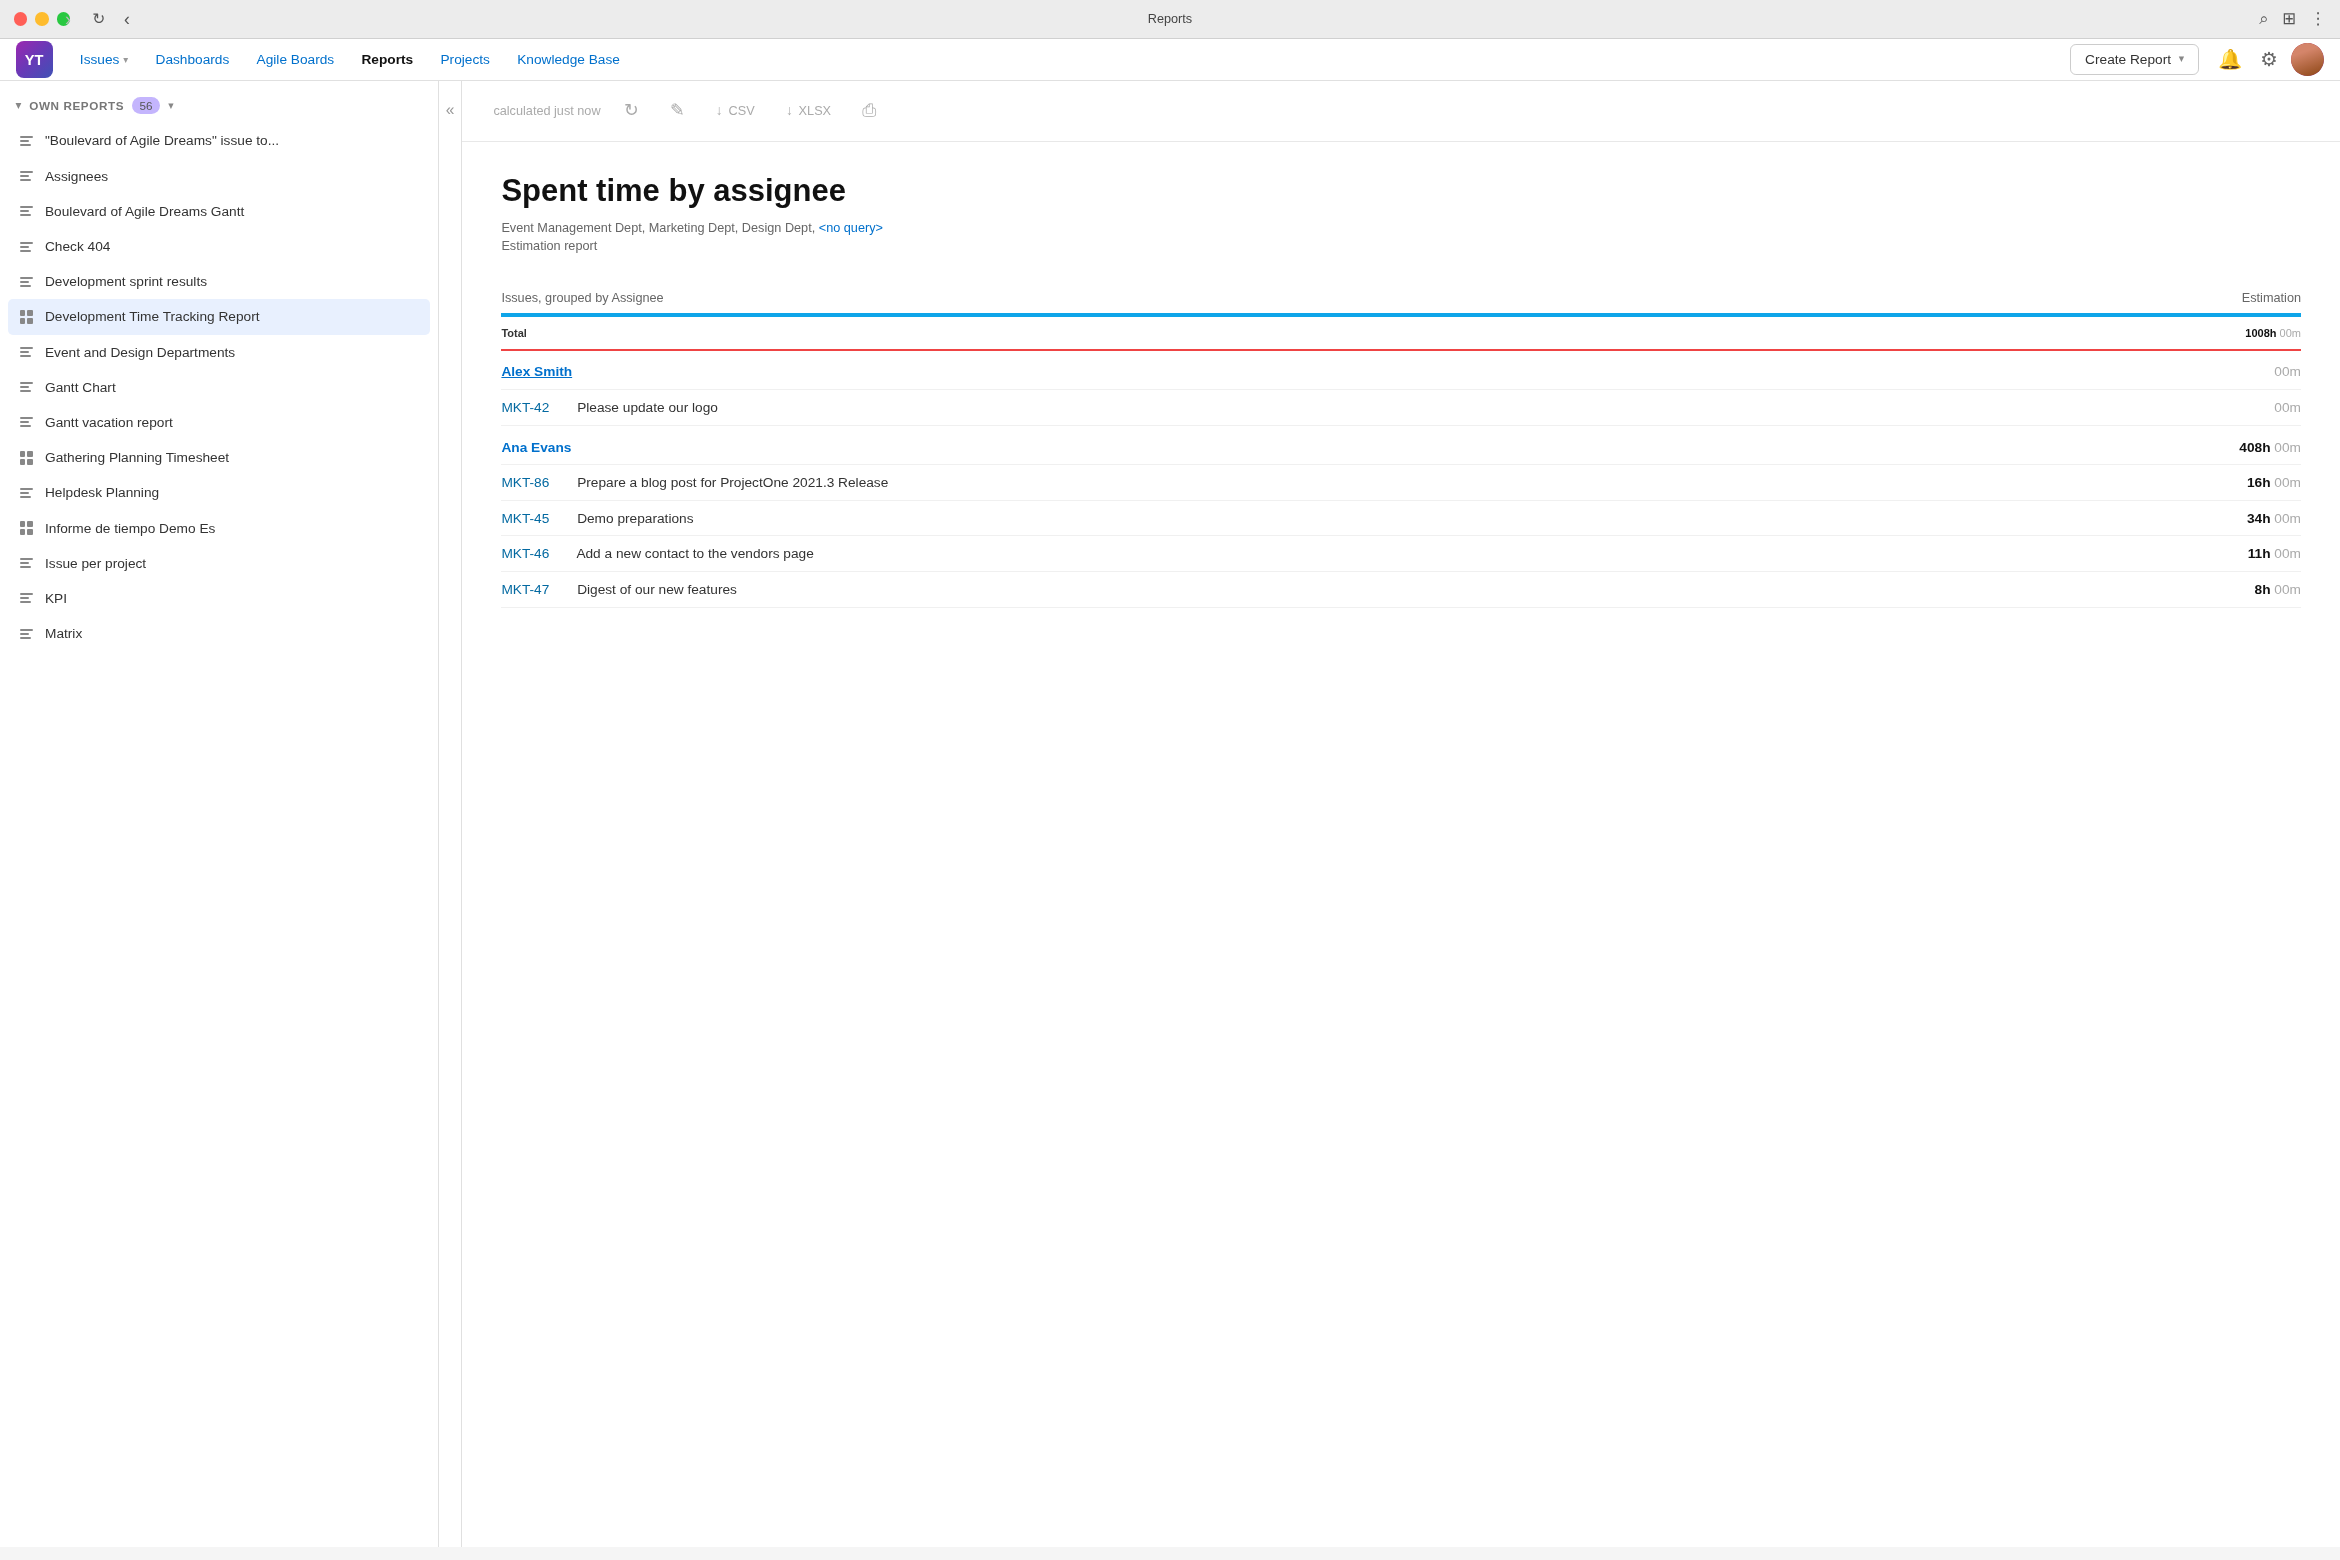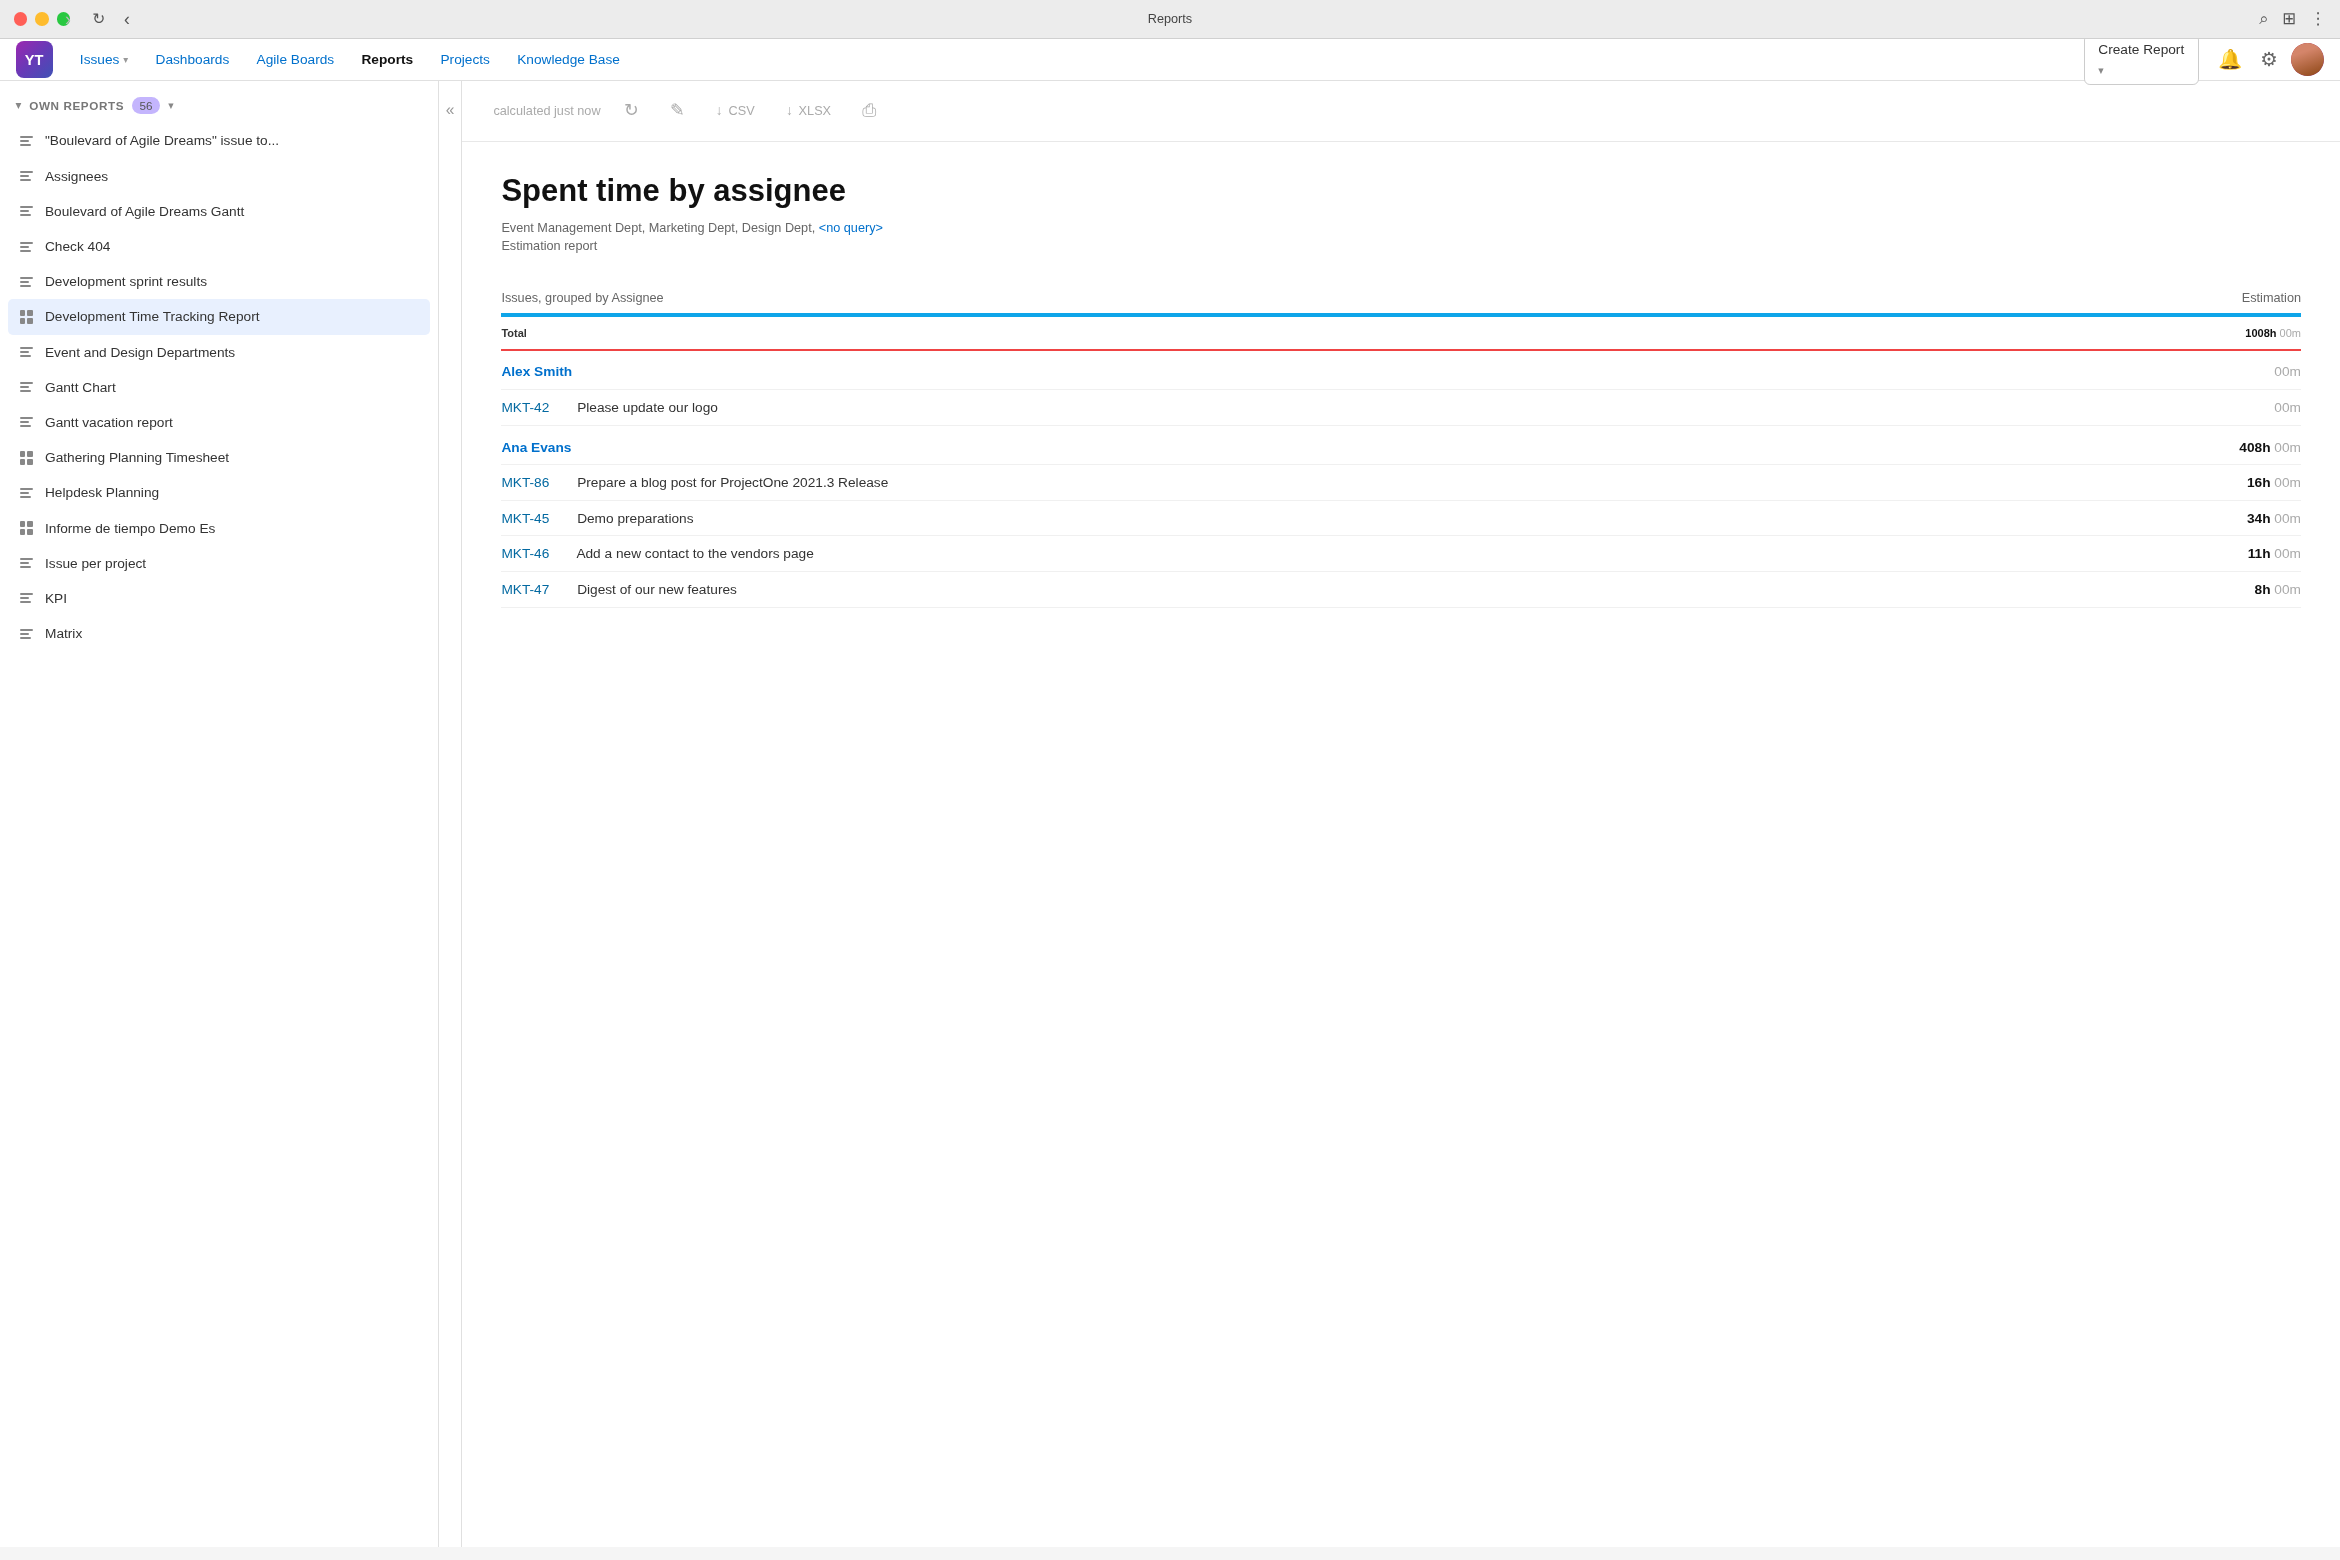--- a/index.html
+++ b/index.html
@@ -105,21 +105,20 @@
       background: #fff;
       border: 1px solid #ccc;
       border-radius: 5.9px;
       padding: 6.8px 13.7px;
       font-size: 13.7px;
       cursor: pointer;
       display: flex;
       align-items: flex-start;
       gap: 7.8px;
       color: #333;
-      flex-direction: column;
     }
     .navbar-icons {
       display: flex;
       align-items: center;
       gap: 9.8px;
       margin-left: 11.7px;
     }
     .navbar-icon-btn {
       background: none;
       border: none;
@@ -617,21 +616,21 @@
         </thead>
         <tbody id="report-tbody">
         <tr class="total-row">
   <td><strong>Total</strong></td>
   <td class="time-cell">
     <span class="time-h">1008h</span>
     <span class="time-m"> 00m</span>
   </td>
 </tr>
             <tr class="group-header">
-    <td style="color:#0070cc;font-weight:600;cursor:pointer;">Alex Smith</td>
+    <td style="color:#0070cc;font-weight:600;cursor:pointer;text-decoration:underline;">Alex Smith</td>
     <td class="time-cell">
       <span class="time-h"></span>
       <span class="time-m"> 00m</span>
     </td>
   </tr>
             <tr>
       <td>
         <a href="#" class="issue-link">MKT-42</a>
         <span class="issue-title">Please update our logo</span>
       </td>

